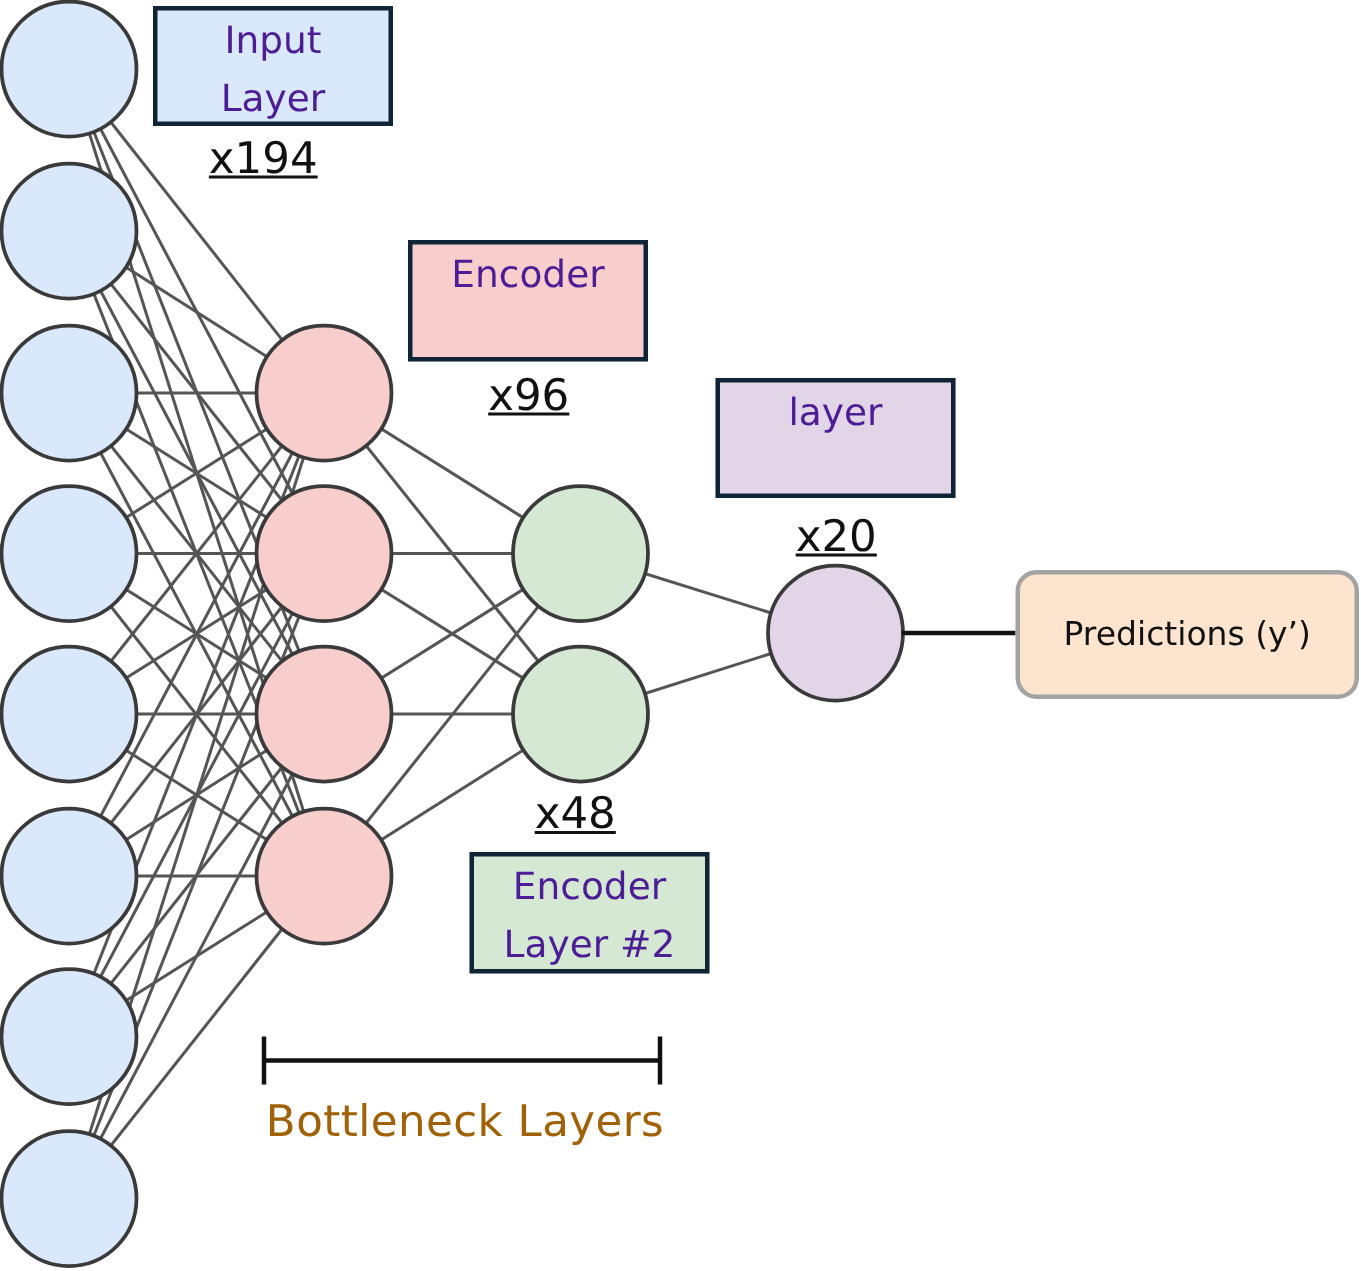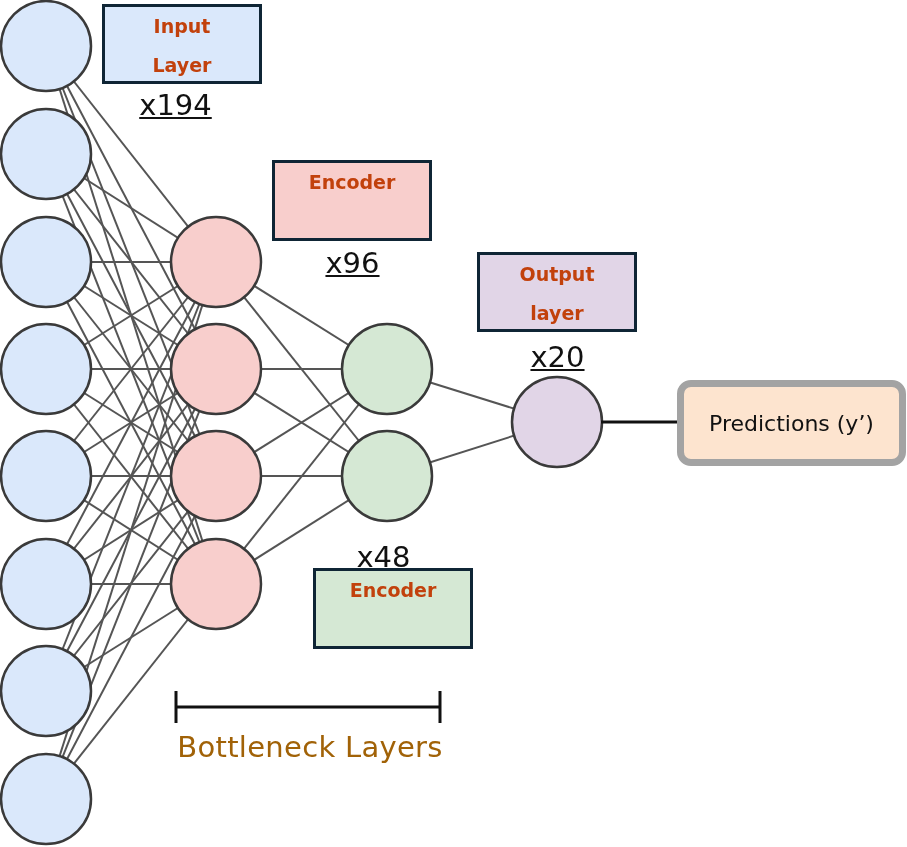--- a/index.html
+++ b/index.html
@@ -1,20 +1,20 @@
 <!DOCTYPE html>
 <html><head>
 <meta charset="utf-8">
 <style>
   html, body { margin: 0; padding: 0; background: #ffffff; }
   body { width: 907px; height: 847px; position: relative; overflow: hidden; font-family: "DejaVu Sans", sans-serif; }
   #diagram { position: absolute; left: 0; top: 0; }
-  .label-box { position: absolute; box-sizing: border-box; border: 3px solid #0f2535; color: #c2410c; font-size: 19px; line-height: 39px; text-align: center; font-weight: bold; }
+  .label-box { position: absolute; box-sizing: border-box; border: 3px solid #0f2535; color: #4c1d95; font-size: 25px; line-height: 39px; text-align: center; }
   .count { position: absolute; font-size: 29px; color: #111; text-align: center; text-decoration: underline; }
-  .pred { position: absolute; box-sizing: border-box; left: 677px; top: 380px; width: 229px; height: 86px; border: 7px solid #a3a3a3; border-radius: 14px; background: #fde4cf; font-size: 22px; display: flex; align-items: center; justify-content: center; color: #111; }
+  .pred { position: absolute; box-sizing: border-box; left: 677px; top: 380px; width: 229px; height: 86px; border: 3px solid #a3a3a3; border-radius: 14px; background: #fde4cf; font-size: 22px; display: flex; align-items: center; justify-content: center; color: #111; }
   .bottleneck { position: absolute; left: 160px; top: 730px; width: 300px; font-size: 29px; color: #a16207; text-align: center; letter-spacing: 0.3px; }
 </style>
 </head>
 <body>
 
 <svg id="diagram" width="907" height="847" viewBox="0 0 907 847" xmlns="http://www.w3.org/2000/svg">
   <g id="edges">
       <line x1="46" y1="46" x2="216" y2="262" stroke="#555555" stroke-width="2"></line>
       <line x1="46" y1="46" x2="216" y2="369" stroke="#555555" stroke-width="2"></line>
       <line x1="46" y1="46" x2="216" y2="476" stroke="#555555" stroke-width="2"></line>
@@ -88,27 +88,27 @@
   <div>Layer</div>
 </div>
 <div class="count" style="left:128px;top:88px;width:95px;">x194</div>
 
 <div class="label-box" style="left:272px;top:160px;width:160px;height:81px;background:#f8cecc;">
   <div>Encoder</div>
 </div>
 <div class="count" style="left:305px;top:246px;width:95px;">x96</div>
 
 <div class="label-box" style="left:477px;top:252px;width:160px;height:80px;background:#e1d5e7;">
-  <div>Output</div>
   <div>layer</div>
 </div>
 <div class="count" style="left:510px;top:340px;width:95px;">x20</div>
 
-<div class="count" style="left:336px;top:525px;width:95px;margin-top:15px;">x48</div>
+<div class="count" style="left:336px;top:525px;width:95px;">x48</div>
 <div class="label-box" style="left:313px;top:568px;width:160px;height:81px;background:#d5e8d4;">
   <div>Encoder</div>
+  <div>Layer #2</div>
 </div>
 
 <div class="pred">
   <span>Predictions (y’)</span>
 </div>
 
 <div class="bottleneck">Bottleneck Layers</div>
 
 </body></html>

